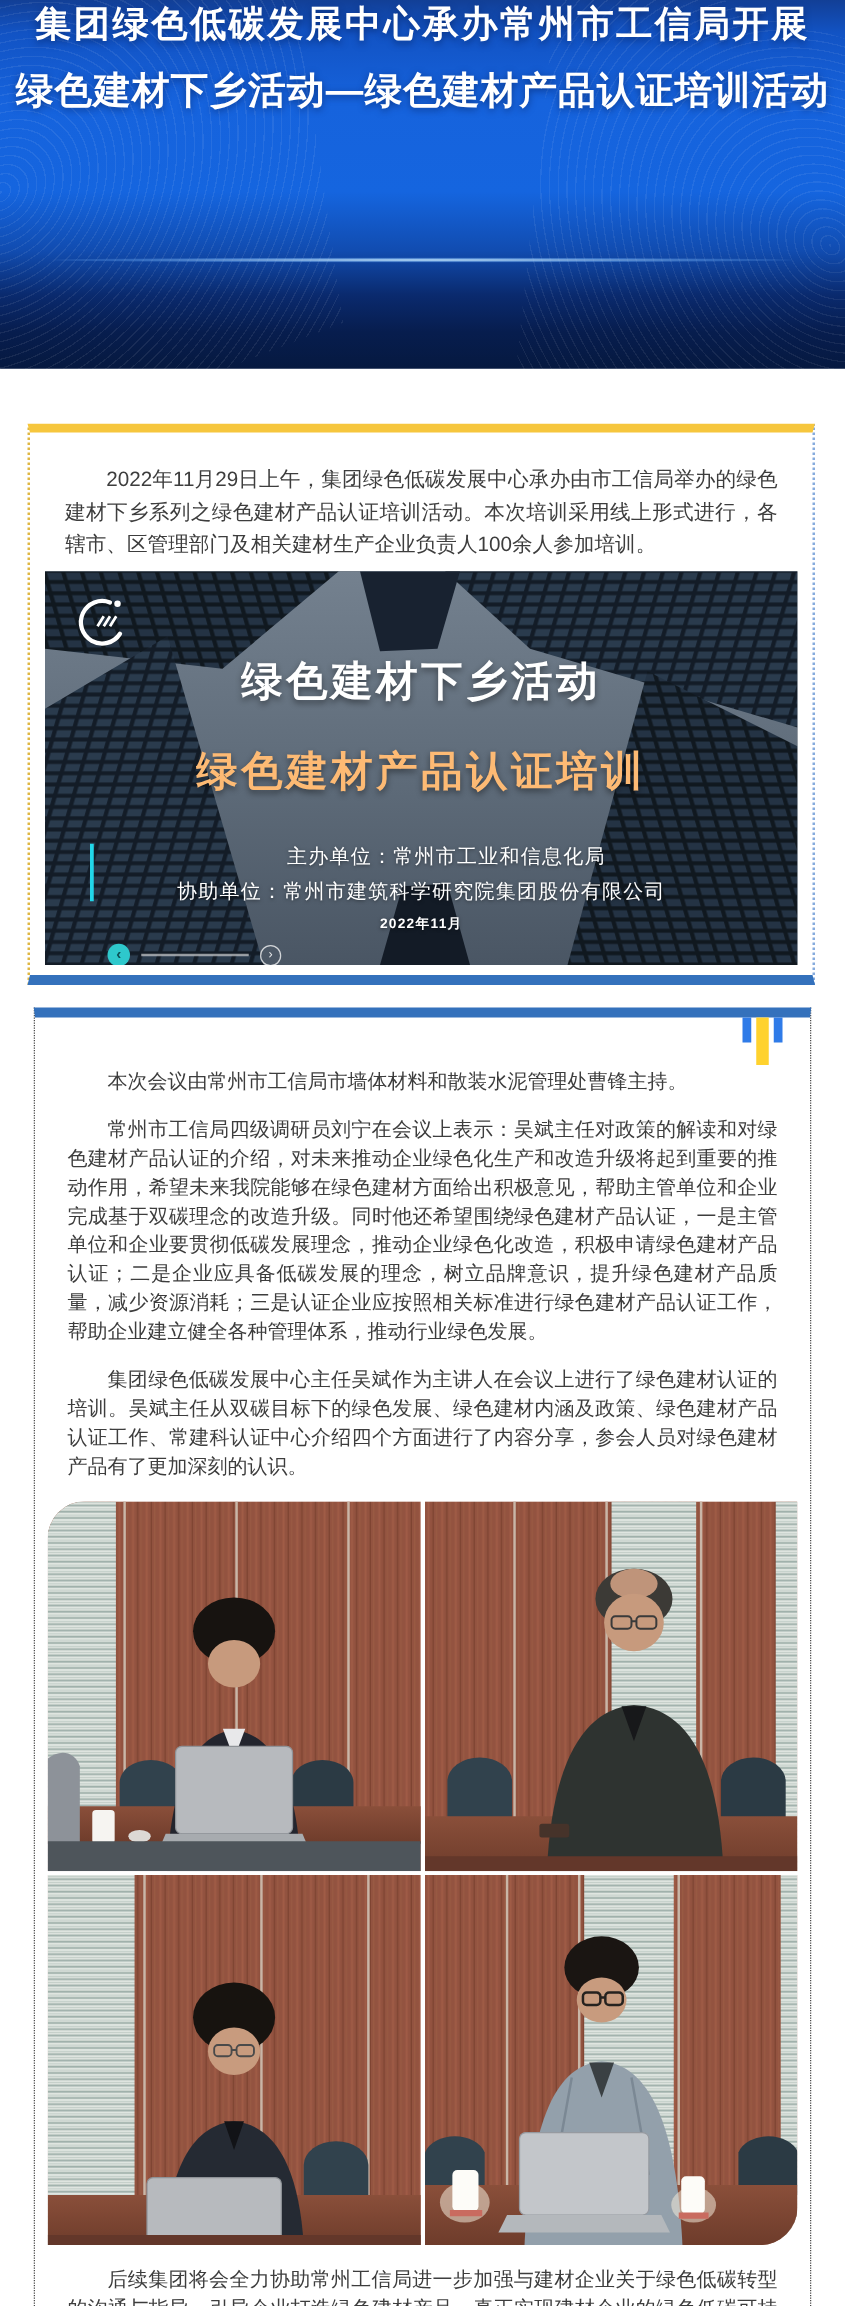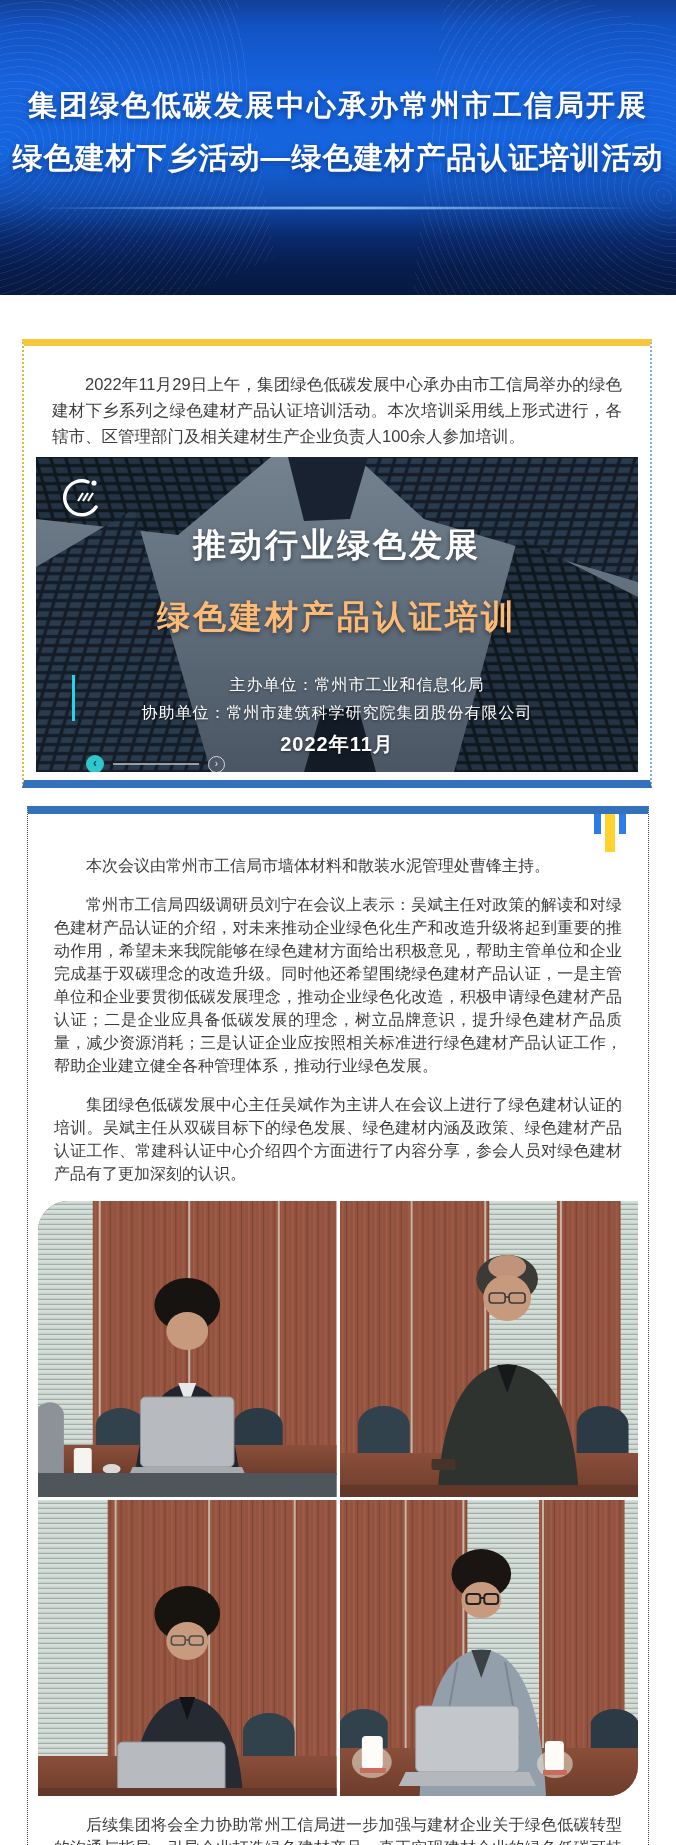--- a/index.html
+++ b/index.html
@@ -18,21 +18,21 @@
     left:-130px;top:-40px;width:380px;height:380px;
     background:repeating-radial-gradient(circle at 35% 45%,rgba(255,255,255,.16) 0 1px,transparent 1px 7px);
     transform:skewY(-14deg) rotate(-8deg);
   }
   .wave-right{
     right:-110px;top:10px;width:360px;height:420px;
     background:repeating-radial-gradient(circle at 65% 40%,rgba(255,255,255,.15) 0 1px,transparent 1px 7px);
     transform:skewY(12deg) rotate(6deg);
   }
   .banner-title-1{
-    position:relative;padding-top:86px;text-align:center;color:#ffffff;
+    position:relative;text-align:center;color:#ffffff;
     font-size:29px;font-weight:bold;letter-spacing:2px;
     text-shadow:0 2px 6px rgba(0,25,80,.55);
   }
   .banner-title-2{
     position:relative;margin-top:12px;text-align:center;color:#ffffff;
     font-size:30px;font-weight:bold;letter-spacing:1px;
     text-shadow:0 2px 6px rgba(0,25,80,.55);
   }
   .banner-glow{
     position:absolute;left:6%;right:6%;top:206px;height:4px;border-radius:50%;
@@ -59,21 +59,21 @@
   .video svg.vbg{position:absolute;left:0;top:0;width:100%;height:100%;}
   .v-title-1{position:absolute;top:66px;left:0;width:100%;text-align:center;color:#fff;
     font-size:33px;font-weight:bold;letter-spacing:3px;text-shadow:0 2px 5px rgba(0,0,0,.45);}
   .v-title-2{position:absolute;top:138px;left:0;width:100%;text-align:center;color:#fdba74;
     font-size:33px;font-weight:bold;letter-spacing:3px;text-shadow:0 2px 5px rgba(0,0,0,.45);}
   .v-org{position:absolute;top:218px;left:0;width:100%;text-align:center;color:#fff;
     font-size:16px;font-weight:normal;letter-spacing:1px;text-shadow:0 1px 3px rgba(0,0,0,.5);padding-left:20px;}
   .v-assist{position:absolute;top:246px;left:0;width:100%;text-align:center;color:#fff;
     font-size:16px;font-weight:normal;letter-spacing:1px;text-shadow:0 1px 3px rgba(0,0,0,.5);}
   .v-date{position:absolute;top:274px;left:0;width:100%;text-align:center;color:#fff;
-    font-size:20px;font-weight:bold;letter-spacing:1px;text-shadow:0 1px 3px rgba(0,0,0,.5);}
+    font-size:11px;font-weight:bold;letter-spacing:1px;text-shadow:0 1px 3px rgba(0,0,0,.5);}
   .v-logo{position:absolute;top:20px;left:22px;width:48px;height:42px;}
   .v-accent{position:absolute;left:36px;top:218px;width:3px;height:46px;background:#22d7ea;}
   .v-controls{position:absolute;left:50px;bottom:-1px;display:flex;align-items:center;}
   .ctrl-back{width:18px;height:18px;border-radius:50%;background:#2ec8cc;color:#0b4f54;
     font-size:12px;line-height:17px;text-align:center;font-weight:bold;}
   .ctrl-line{width:86px;height:2px;background:rgba(255,255,255,.55);margin:0 9px;}
   .ctrl-fwd{width:15px;height:15px;border-radius:50%;border:1.5px solid rgba(255,255,255,.75);
     color:rgba(255,255,255,.85);font-size:10px;line-height:14px;text-align:center;}
   
   .box2{
@@ -158,21 +158,21 @@
       <polygon points="320,0 602,0 602,125 388,62" fill="url(#win)"></polygon>
       <polygon points="602,315 602,140 482,80 418,315" fill="url(#win2)"></polygon>
       <polygon points="252,0 332,0 314,62 268,64" fill="#182230"></polygon>
       <polygon points="268,315 340,315 322,250 286,252" fill="#131b26"></polygon>
     </svg>
     <svg class="v-logo" viewBox="0 0 48 42">
       <path d="M30,5 A17,17 0 1 0 38,30" fill="none" stroke="#ffffff" stroke-width="3.4" stroke-linecap="round"></path>
       <circle cx="36" cy="6" r="2.6" fill="#ffffff"></circle>
       <path d="M20,24 l5,-8 M25,24 l5,-8 M30,24 l5,-8" stroke="#ffffff" stroke-width="2.2"></path>
     </svg>
-    <div class="v-title-1">推动行业绿色发展</div>
+    <div class="v-title-1">绿色建材下乡活动</div>
     <div class="v-title-2">绿色建材产品认证培训</div>
     <div class="v-org">主办单位：常州市工业和信息化局</div>
     <div class="v-assist">协助单位：常州市建筑科学研究院集团股份有限公司</div>
     <div class="v-date">2022年11月</div>
     <div class="v-accent"></div>
     <div class="v-controls">
       <div class="ctrl-back">‹</div>
       <div class="ctrl-line"></div>
       <div class="ctrl-fwd">›</div>
     </div>

